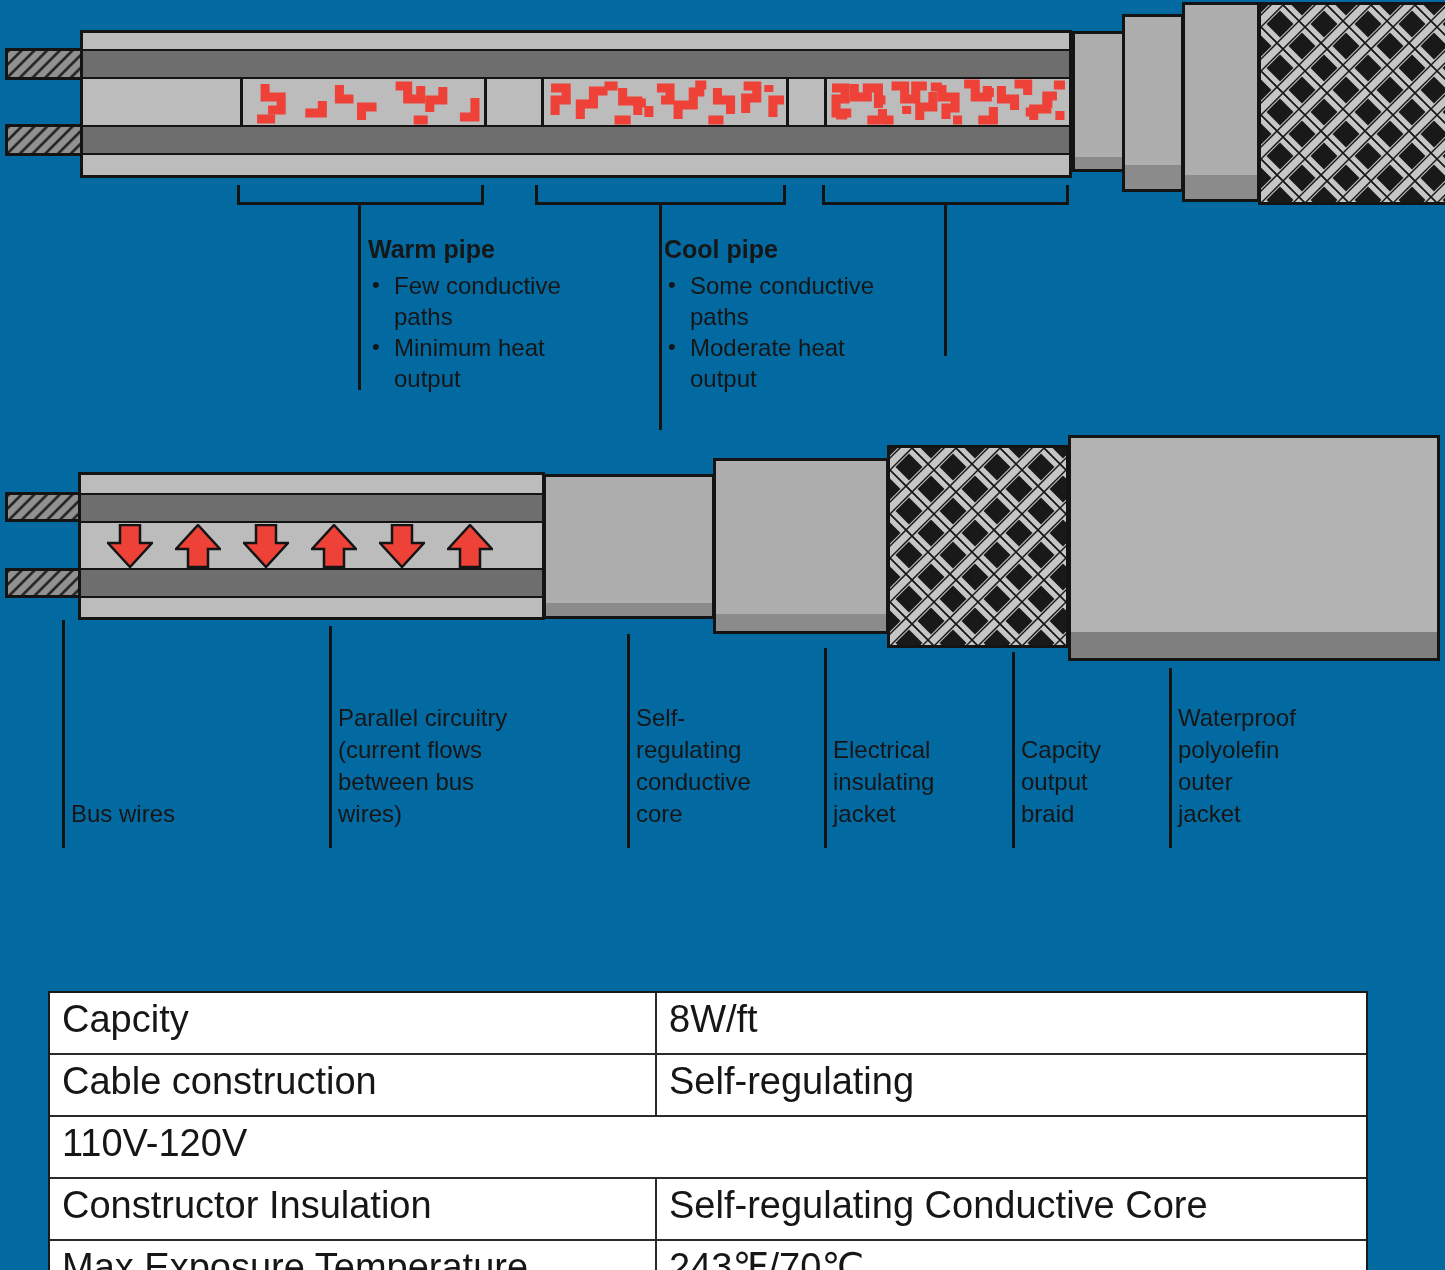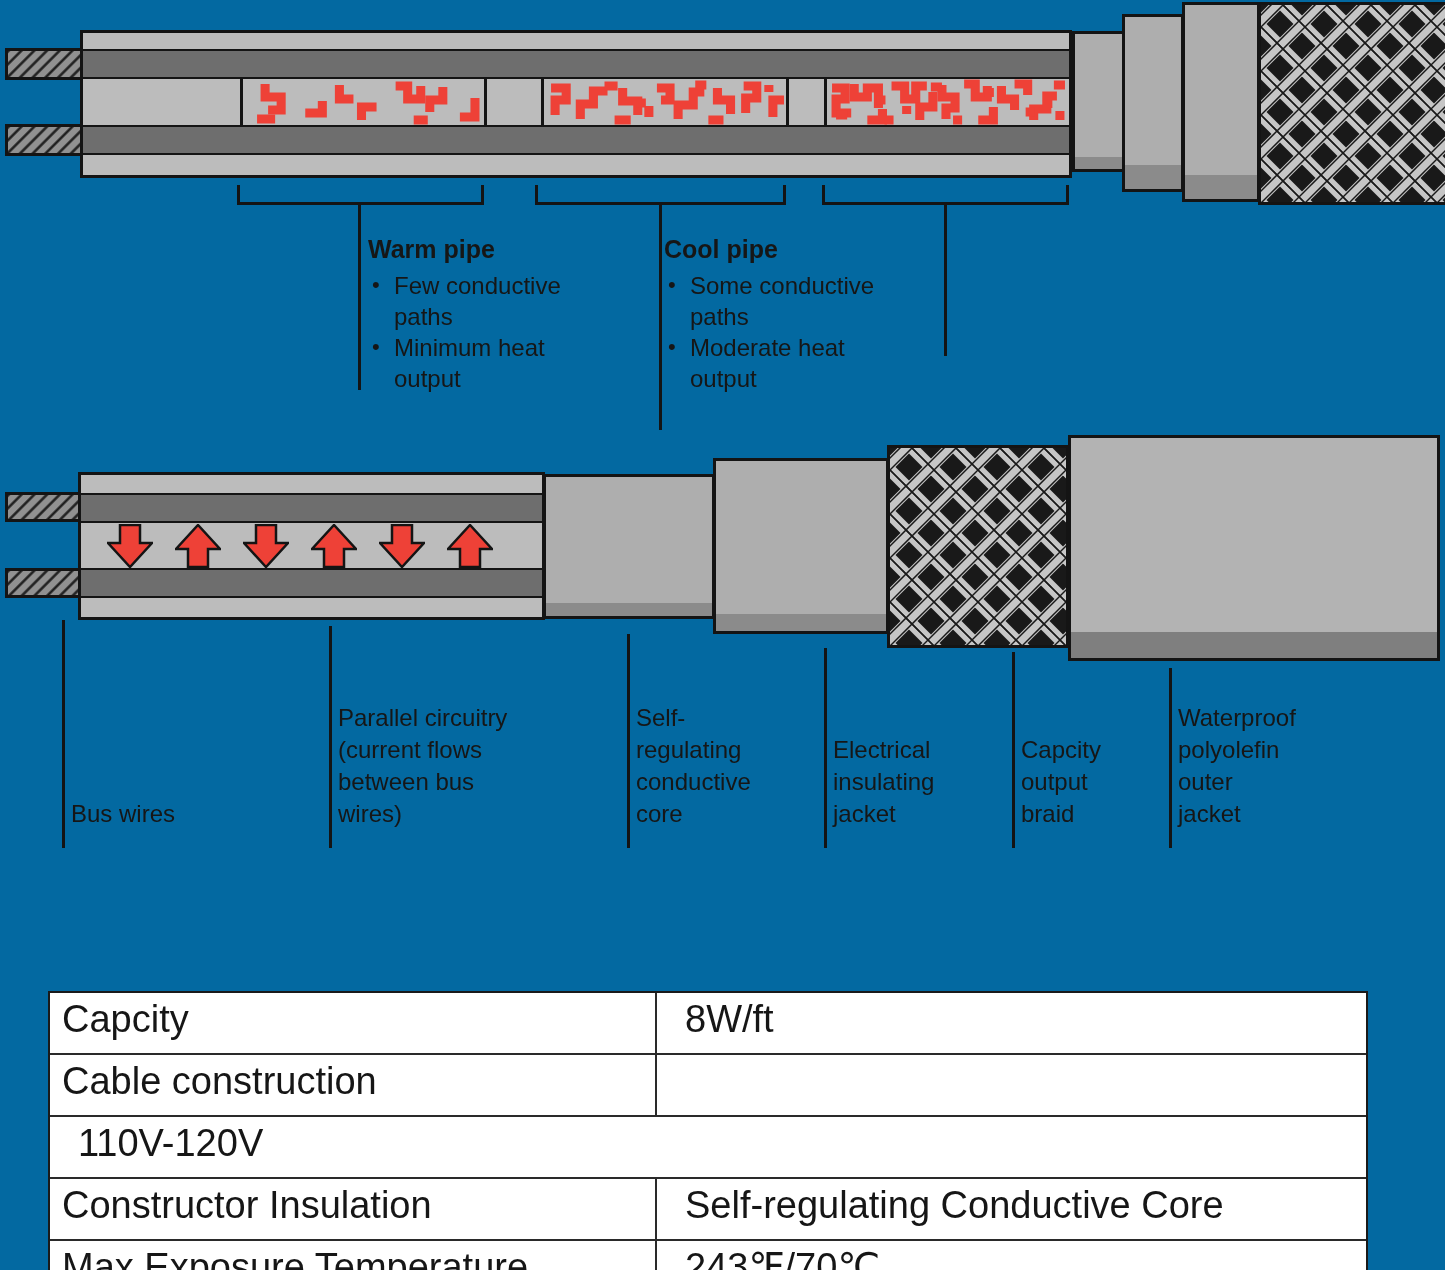--- a/index.html
+++ b/index.html
@@ -26,21 +26,21 @@
   .pipe-label ul{margin:6px 0 9px 0;padding:0;list-style:none;width:214px;font-size:24px;line-height:31px;}
   .pipe-label li{position:relative;padding-left:26px;}
   .pipe-label li::before{content:"\2022";position:absolute;left:4px;top:-1px;font-size:22px;}
   .part-label{position:absolute;font-size:24px;line-height:32px;white-space:nowrap;}
   .spec-table{position:absolute;left:48px;top:991px;width:1320px;background:#fff;
               border:2px solid #1a1a1a;border-bottom-width:5px;box-sizing:border-box;}
   .trow{display:flex;height:60px;border-top:2px solid #2a2a2a;}
   .trow:first-child{border-top:none;}
   .tlabel{width:607px;flex:none;border-right:2px solid #2a2a2a;box-sizing:border-box;
           padding-left:12px;font-size:38px;line-height:52px;white-space:nowrap;overflow:hidden;}
-  .tvalue{flex:1;padding-left:28px;font-size:38px;line-height:52px;white-space:nowrap;overflow:hidden;}
+  .tvalue{flex:1;padding-left:12px;font-size:38px;line-height:52px;white-space:nowrap;overflow:hidden;}
 </style>
 </head>
 <body>
 
 <div class="canvas" style="--red: #ee4137; --cable-light: #bcbcbc; --cable-dark: #6e6e6e; --step-fill: #aeaeae; --step-shadow: #8b8b8b; --outline: #141414;">
 
   <svg width="0" height="0" style="position:absolute">
     <defs>
       <pattern id="hatch" width="9" height="9" patternUnits="userSpaceOnUse" patternTransform="rotate(45)">
         <rect width="9" height="9" fill="#919191"></rect>
@@ -271,20 +271,21 @@
     </div>
   </div>
 
   <div class="spec-table">
     <div class="trow">
       <div class="tlabel">Capcity</div>
       <div class="tvalue">8W/ft</div>
     </div>
     <div class="trow">
       <div class="tlabel">Cable construction</div>
+      <div class="tvalue">Self-regulating</div>
     </div>
     <div class="trow">
       <div class="tvalue">110V-120V</div>
     </div>
     <div class="trow">
       <div class="tlabel">Constructor Insulation</div>
       <div class="tvalue">Self-regulating Conductive Core</div>
     </div>
     <div class="trow">
       <div class="tlabel">Max Exposure Temperature</div>

